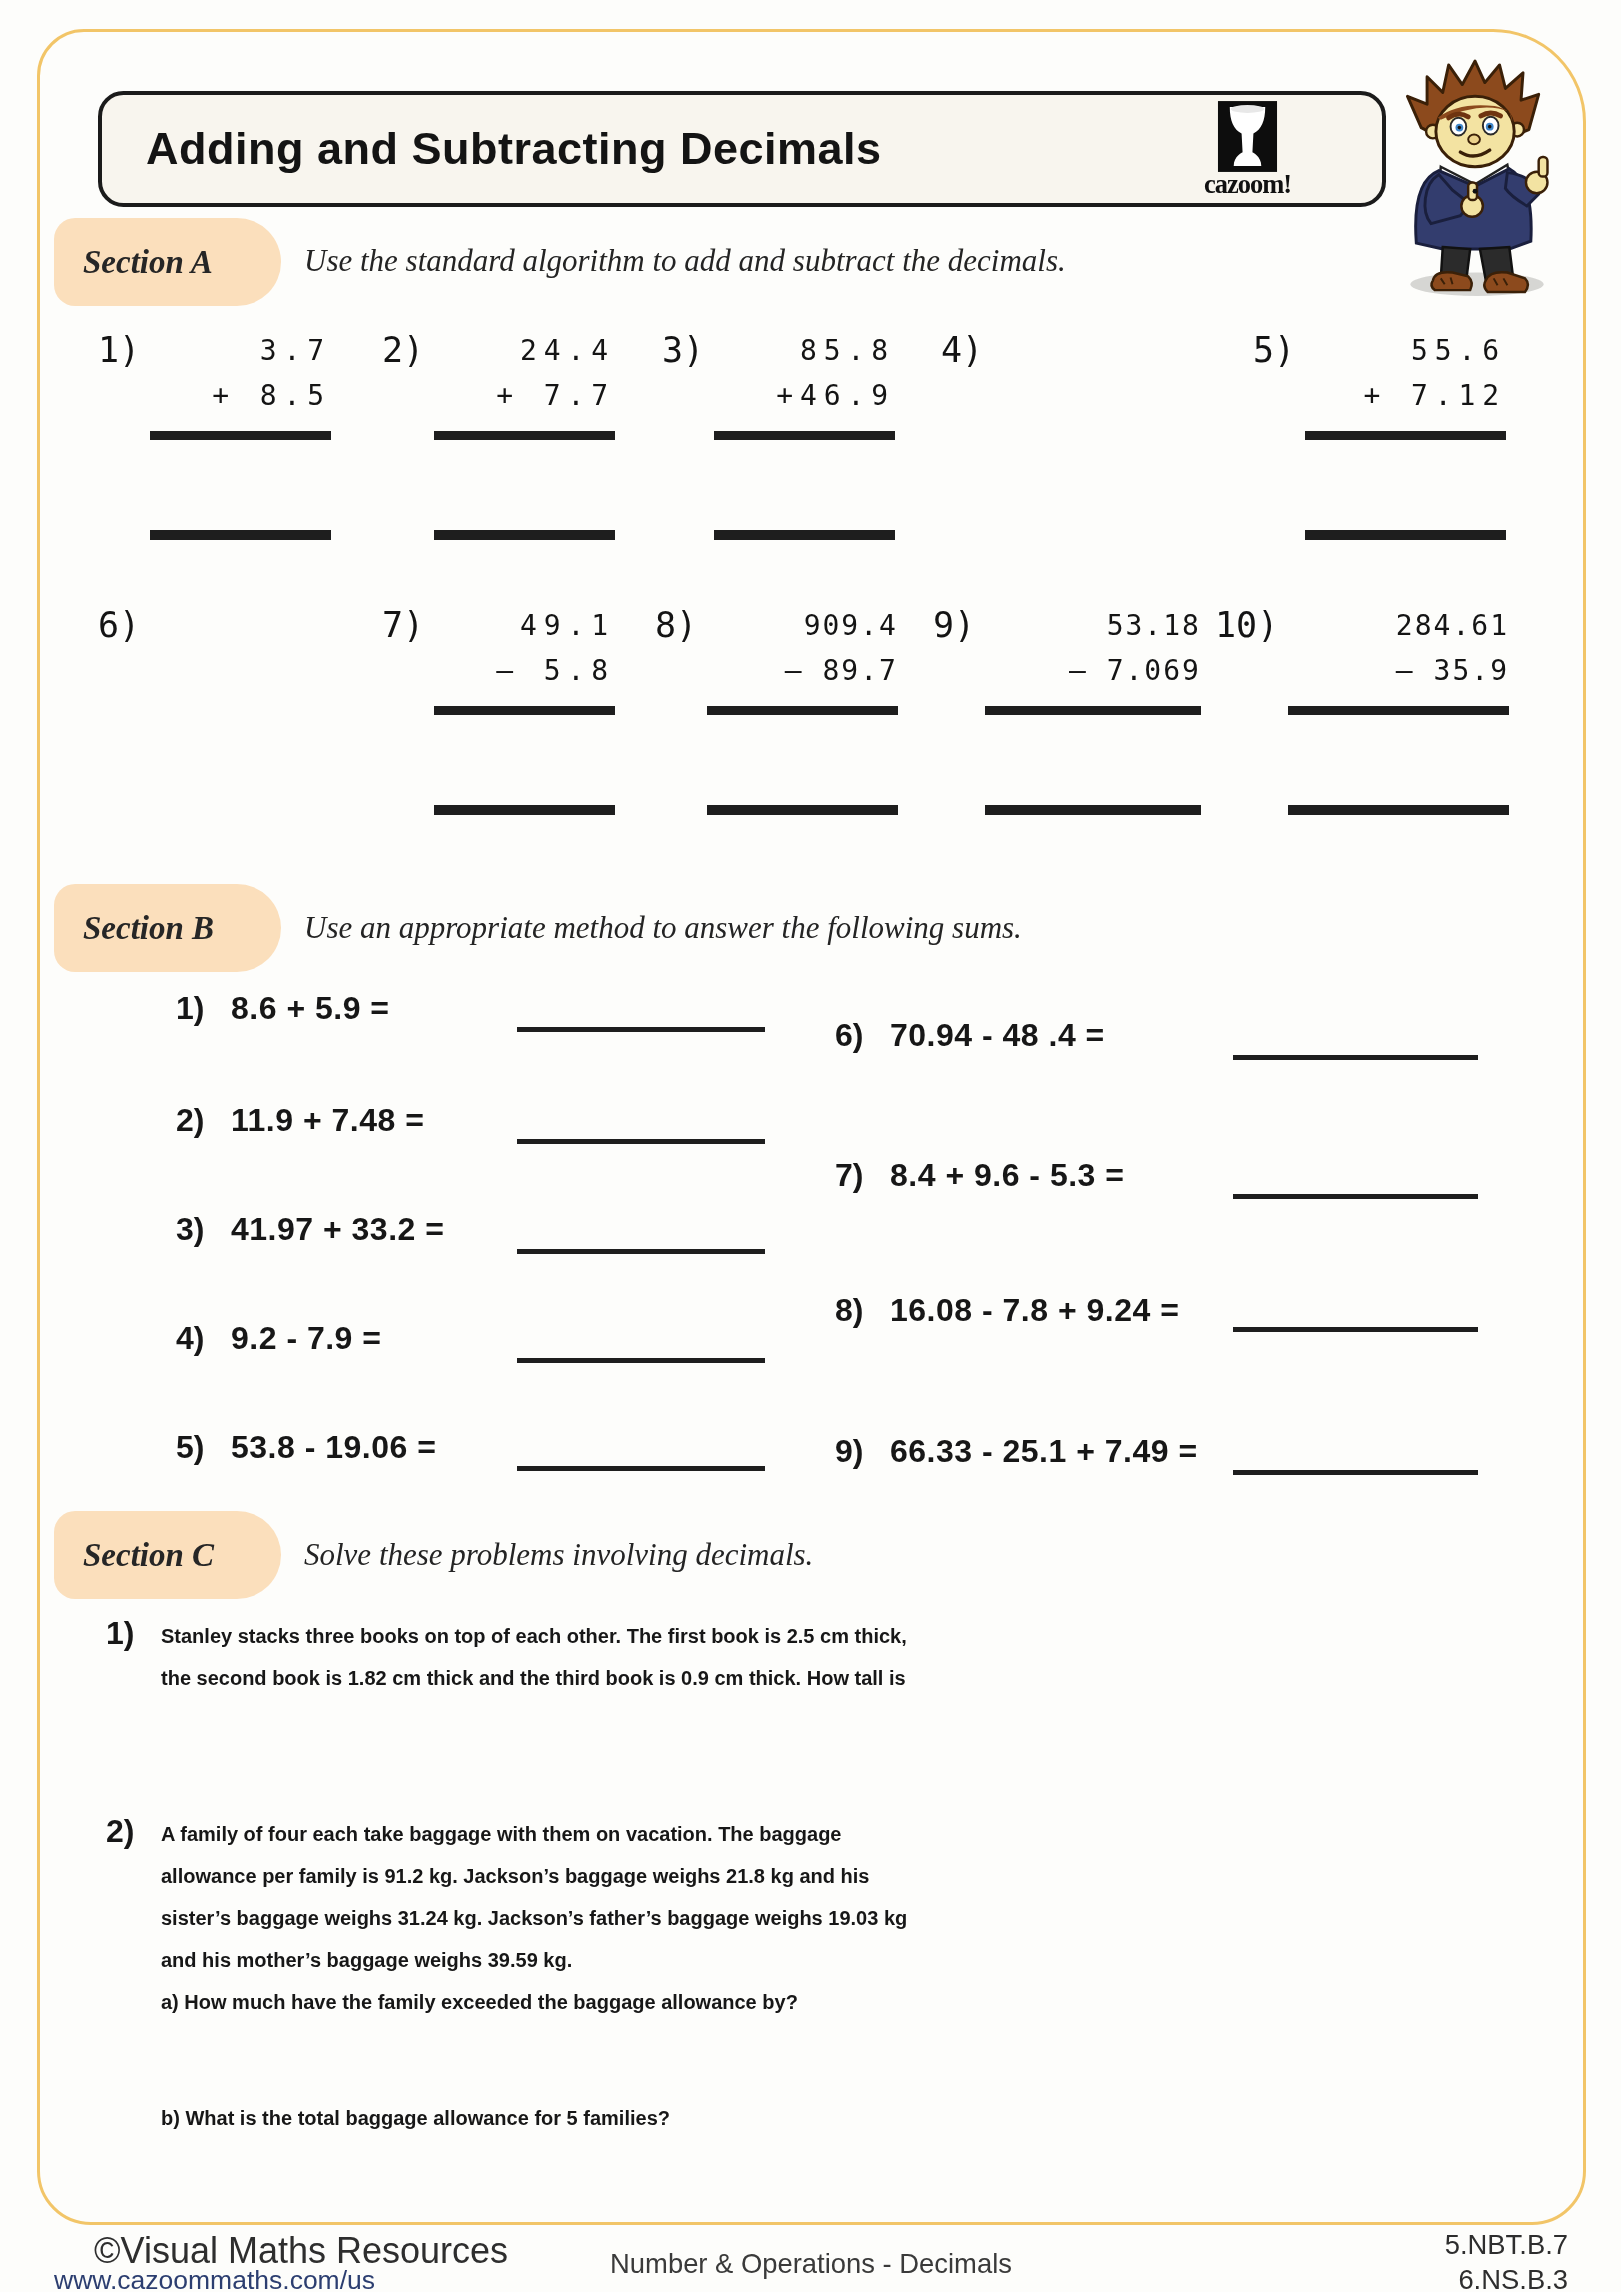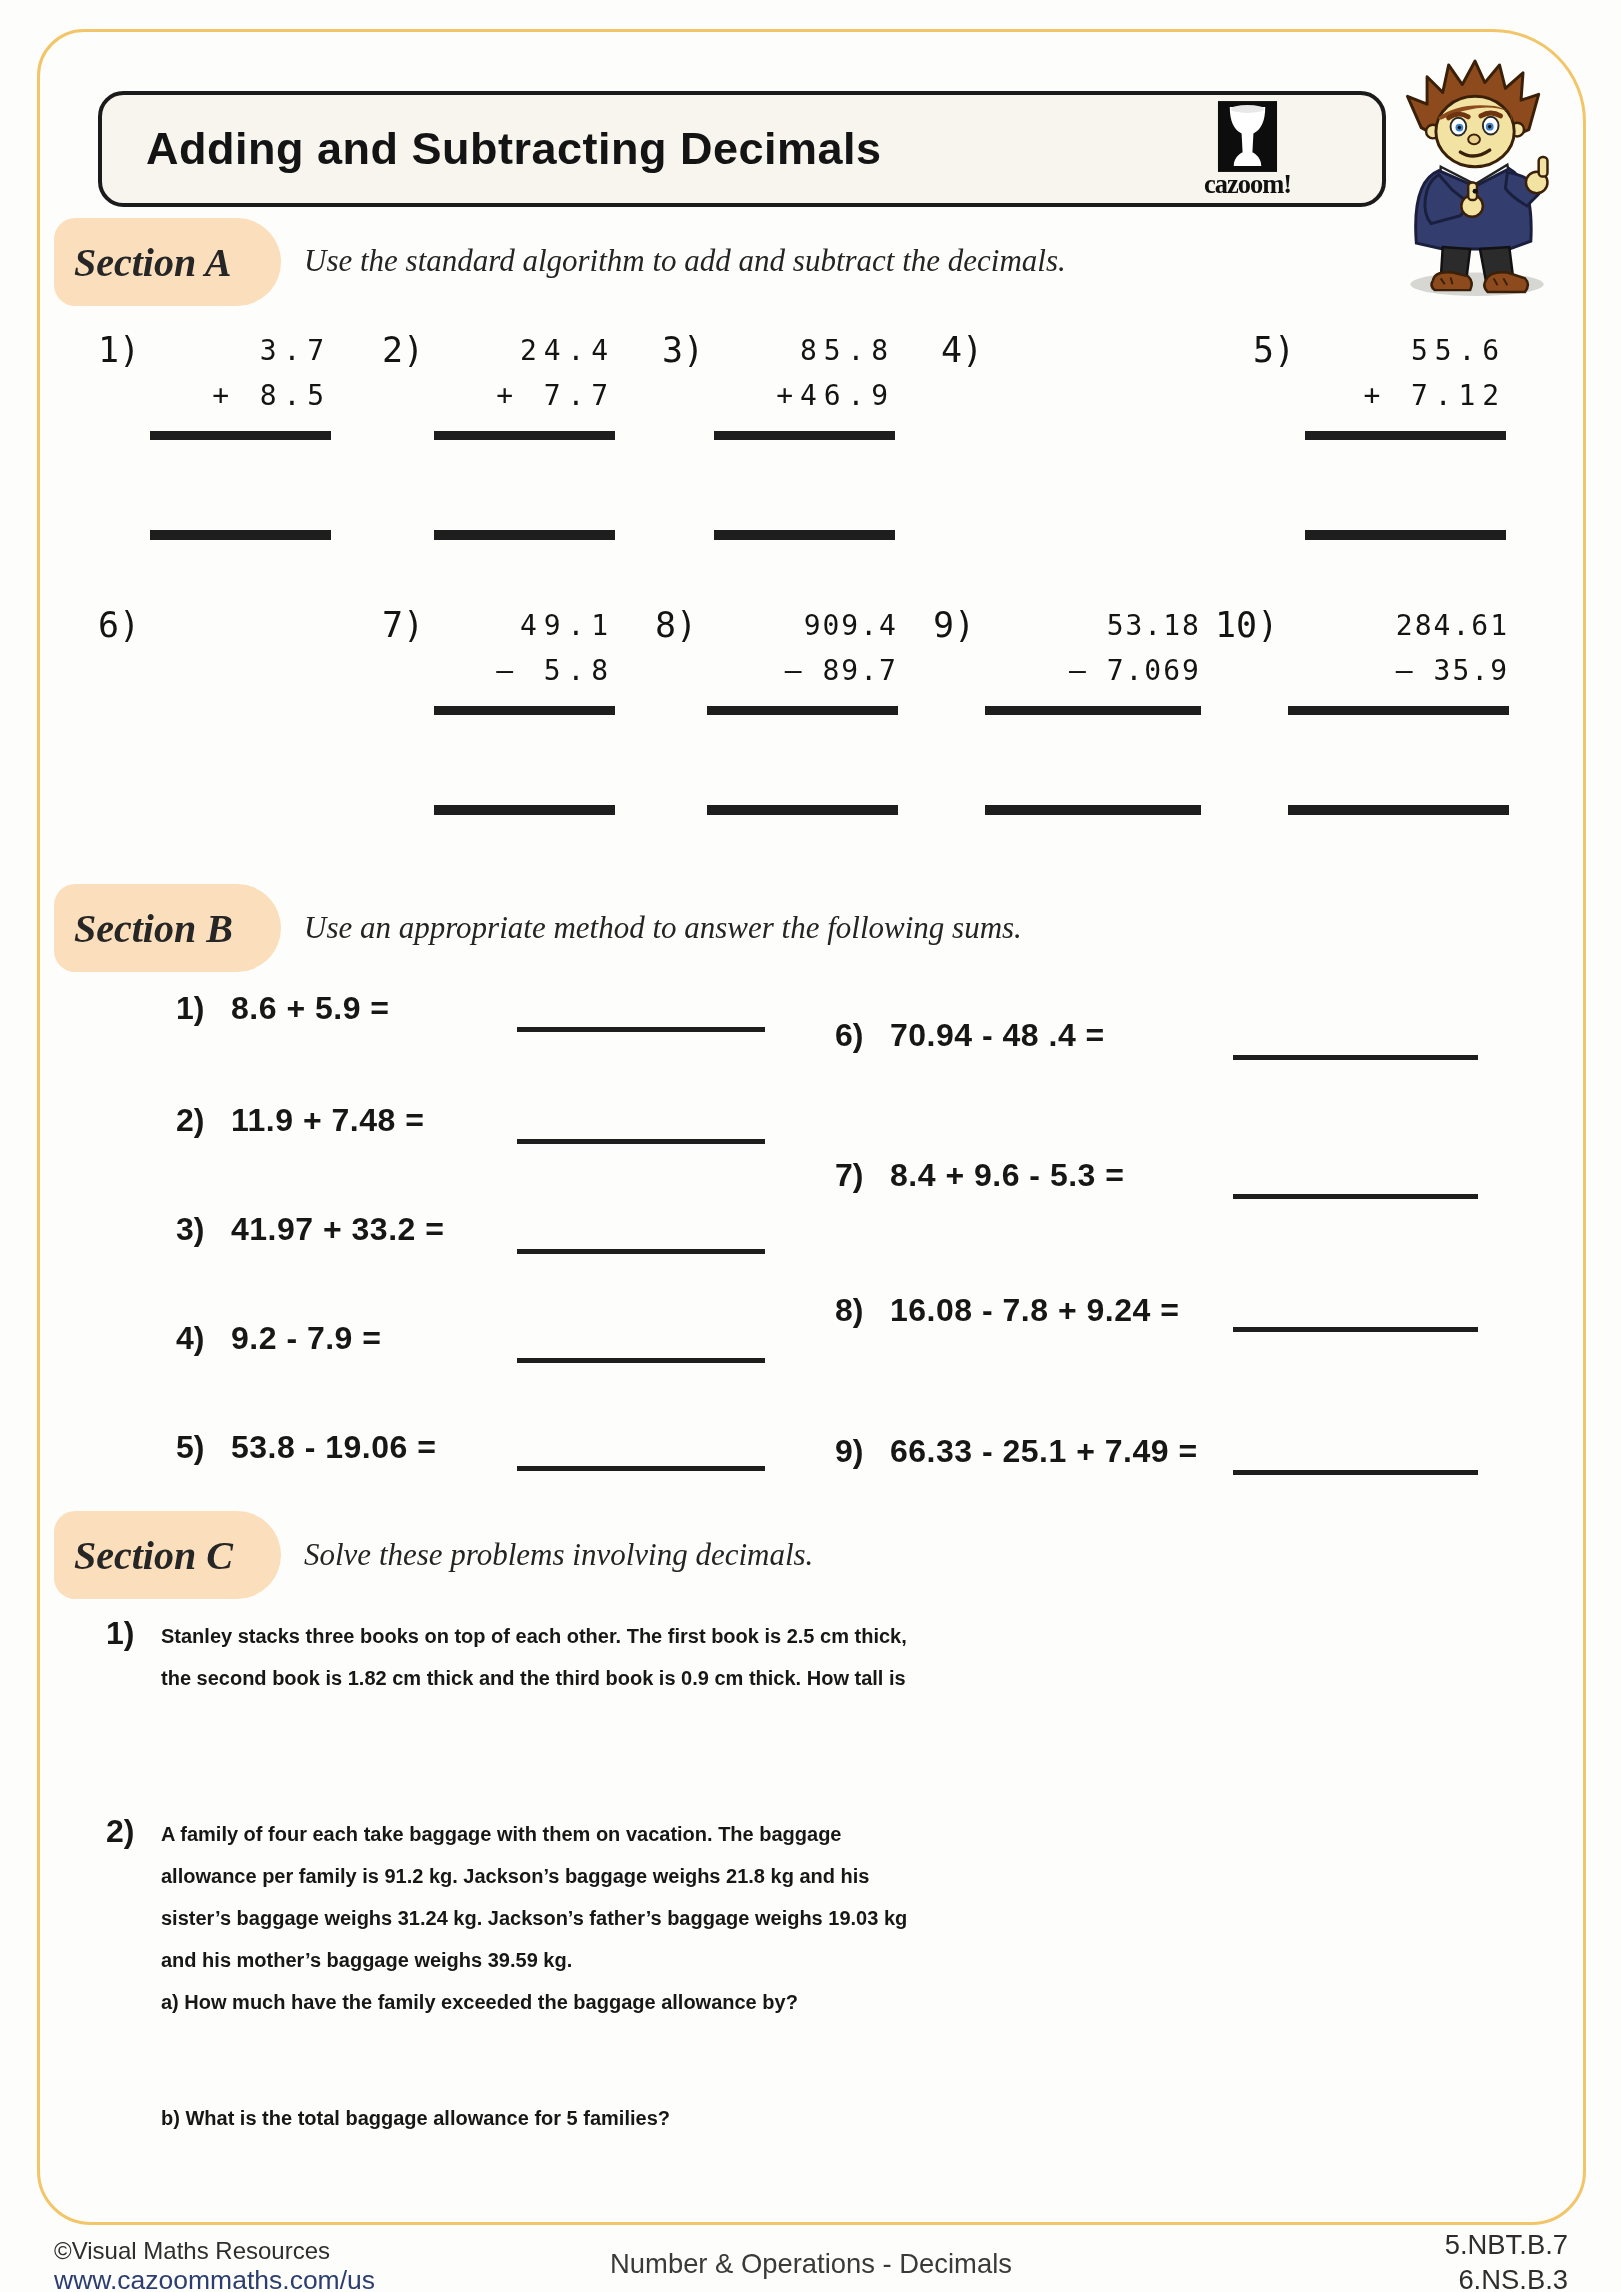--- a/index.html
+++ b/index.html
@@ -34,21 +34,21 @@
     font-family:"Liberation Serif",serif;font-weight:bold;font-size:26.5px;
     letter-spacing:-1px;color:#111;line-height:25.5px;
   }
 
   
   .section-label{
     width:227px;height:88px;background:#FBDFBC;
     border-radius:21.6px 45px 45px 21.6px;
     display:flex;align-items:center;
     font-family:"Liberation Serif",serif;font-style:italic;font-weight:bold;
-    font-size:40px;color:#262626;padding-left:20px;box-sizing:border-box;
+    font-size:33px;color:#262626;padding-left:29px;box-sizing:border-box;
   }
   .instruction{
     font-family:"Liberation Serif",serif;font-style:italic;
     font-size:31px;color:#242424;white-space:nowrap;
   }
 
   
   .sa-prob{display:flex;align-items:flex-start;}
   .sa-num{
     font-size:35px;line-height:45px;color:#141414;margin-right:9.8px;
@@ -70,21 +70,21 @@
   .sb-expr{font-size:32px;font-weight:bold;letter-spacing:0.5px;color:#171717;}
   .sb-line{height:4.9px;background:#1e1e1e;}
 
   
   .sc-prob{display:flex;}
   .sc-num{font-size:32px;font-weight:bold;width:55px;flex:none;color:#171717;}
   .sc-text{font-size:20px;font-weight:bold;line-height:42px;color:#171717;}
   .sc-sub-b{margin-top:74px;}
 
   
-  .footer-copy{font-size:24px;color:#2e2e2e;line-height:31px;}
+  .footer-copy{font-size:36px;color:#2e2e2e;line-height:31px;margin-left:40px;}
   .footer-link{
     font-size:26.5px;color:#2C3E70;text-decoration:underline;
     text-decoration-thickness:2px;text-underline-offset:5.9px;line-height:33px;
   }
   .footer-center{font-size:27.4px;color:#3a3a3a;text-align:center;}
   .footer-std{font-size:27.4px;color:#2e2e2e;text-align:right;line-height:35px;}
 </style>
 </head>
 <body>
 

